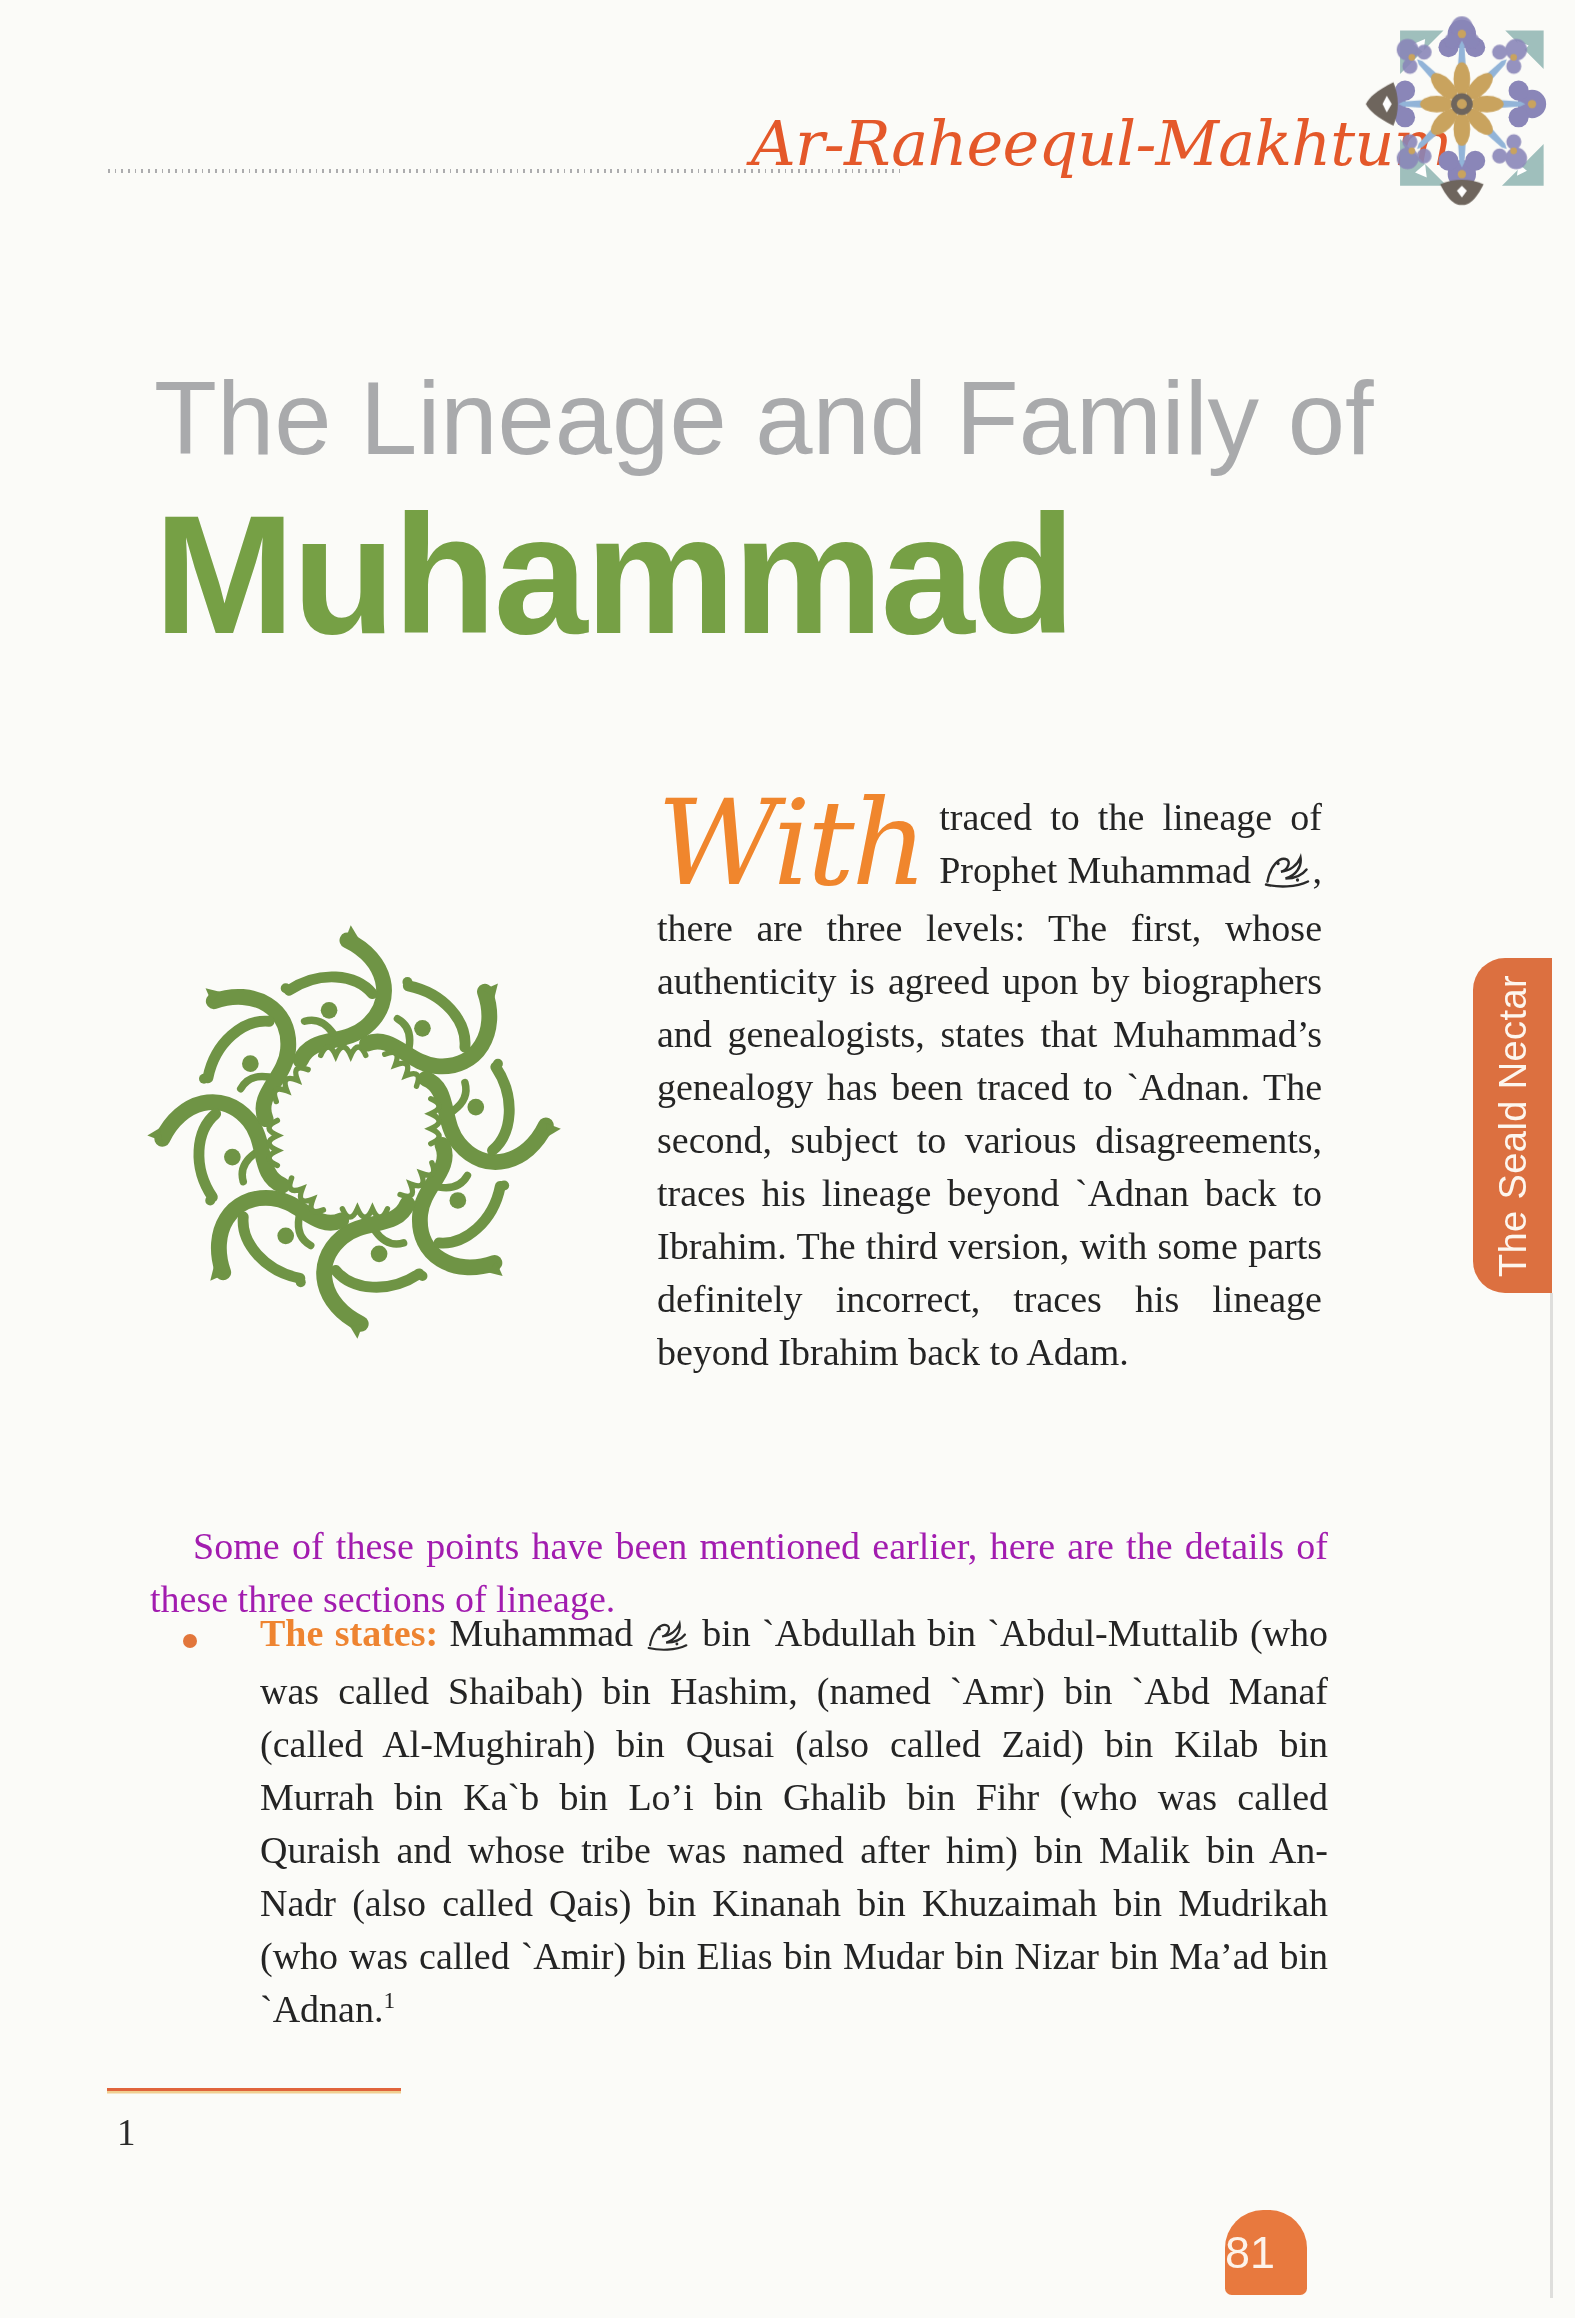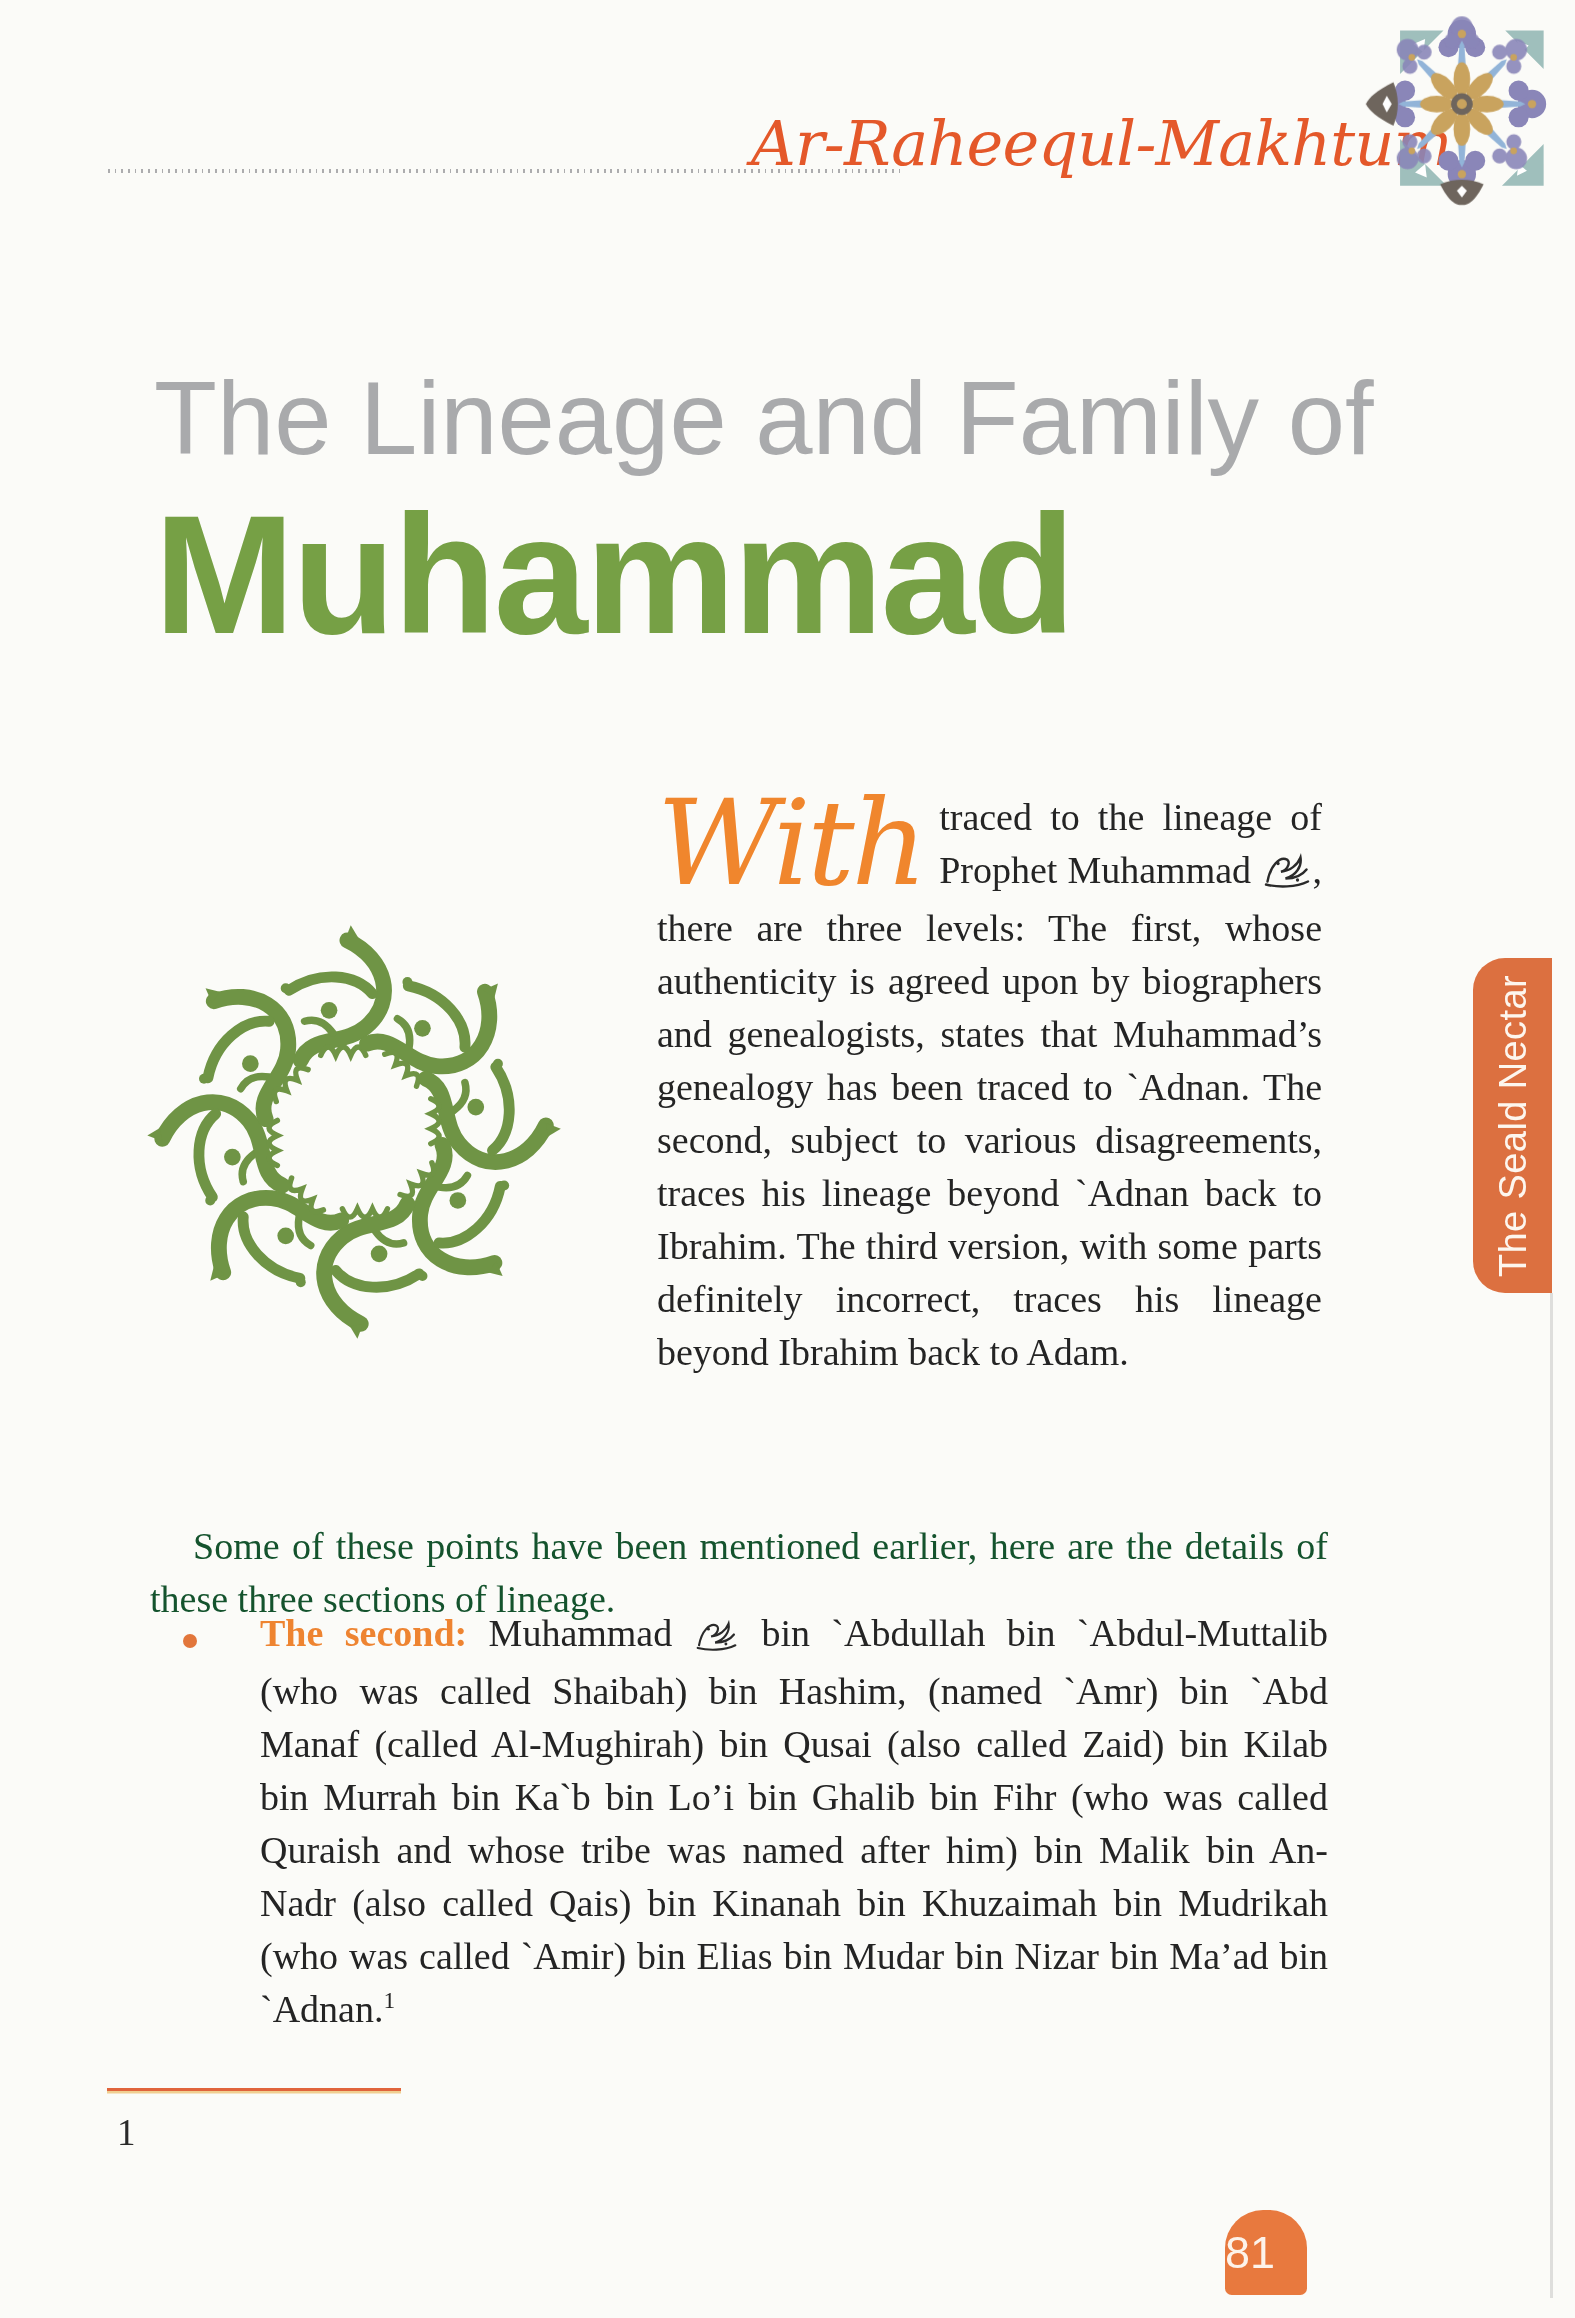--- a/index.html
+++ b/index.html
@@ -55,21 +55,21 @@
     font-family:"Liberation Sans", sans-serif;font-size:38px;color:#FDF6EE;
     white-space:nowrap;letter-spacing:0.4px;
   }
   .edge-rule{
     position:absolute;left:1550px;top:1293px;width:2.5px;height:1005px;
     background:#DEDEDC;
   }
   
   .para{
     position:absolute;left:150px;top:1520px;width:1178px;
-    font-size:38px;line-height:53px;text-align:justify;text-indent:43px;color:#14532d;
+    font-size:38px;line-height:53px;text-align:justify;text-indent:43px;color:#a21caf;
   }
   .bullet-row{position:absolute;left:0;top:1607px;width:1575px;}
   .bullet-dot{
     position:absolute;left:183px;top:27px;width:14px;height:14px;border-radius:50%;
     background:#E2763B;
   }
   .bullet-text{
     position:absolute;left:260px;top:0;width:1068px;margin:0;
     font-size:38px;line-height:53px;text-align:justify;color:#242424;
   }
@@ -229,21 +229,21 @@
 
 <div class="side-tab">
   <span class="tab-text">The Seald Nectar</span>
 </div>
 <div class="edge-rule"></div>
 
 <div class="para">Some of these points have been mentioned earlier, here are the details of these three sections of lineage.</div>
 
 <div class="bullet-row">
   <span class="bullet-dot"></span>
-  <p class="bullet-text"><span class="lead">The second:</span><span> Muhammad </span><span class="pbuh"><svg width="43" height="33" viewBox="0 0 64 48" xmlns="http://www.w3.org/2000/svg">
+  <p class="bullet-text"><span class="lead">The states:</span><span> Muhammad </span><span class="pbuh"><svg width="43" height="33" viewBox="0 0 64 48" xmlns="http://www.w3.org/2000/svg">
           <g fill="none" stroke="#2a2a2a" stroke-width="3.2" stroke-linecap="round">
             <path d="M6,40 C10,18 22,8 30,10 C38,12 34,24 24,27 C36,26 46,18 50,8 C52,20 44,32 30,36 C42,36 52,32 58,24"></path>
             <path d="M4,44 C20,48 44,48 60,40"></path>
           </g>
           <circle cx="20" cy="16" r="2.2" fill="#2a2a2a"></circle>
           <circle cx="46" cy="38" r="2.2" fill="#2a2a2a"></circle>
         </svg></span><span> bin `Abdullah bin `Abdul-Muttalib (who was called Shaibah) bin Hashim, (named `Amr) bin `Abd Manaf (called Al-Mughirah) bin Qusai (also called Zaid) bin Kilab bin Murrah bin Ka`b bin Lo’i bin Ghalib bin Fihr (who was called Quraish and whose tribe was named after him) bin Malik bin An-Nadr (also called Qais) bin Kinanah bin Khuzaimah bin Mudrikah (who was called `Amir) bin Elias bin Mudar bin Nizar bin Ma’ad bin `Adnan.</span><sup>1</sup></p>
 </div>
 
 <div class="footnote-rule"></div>

